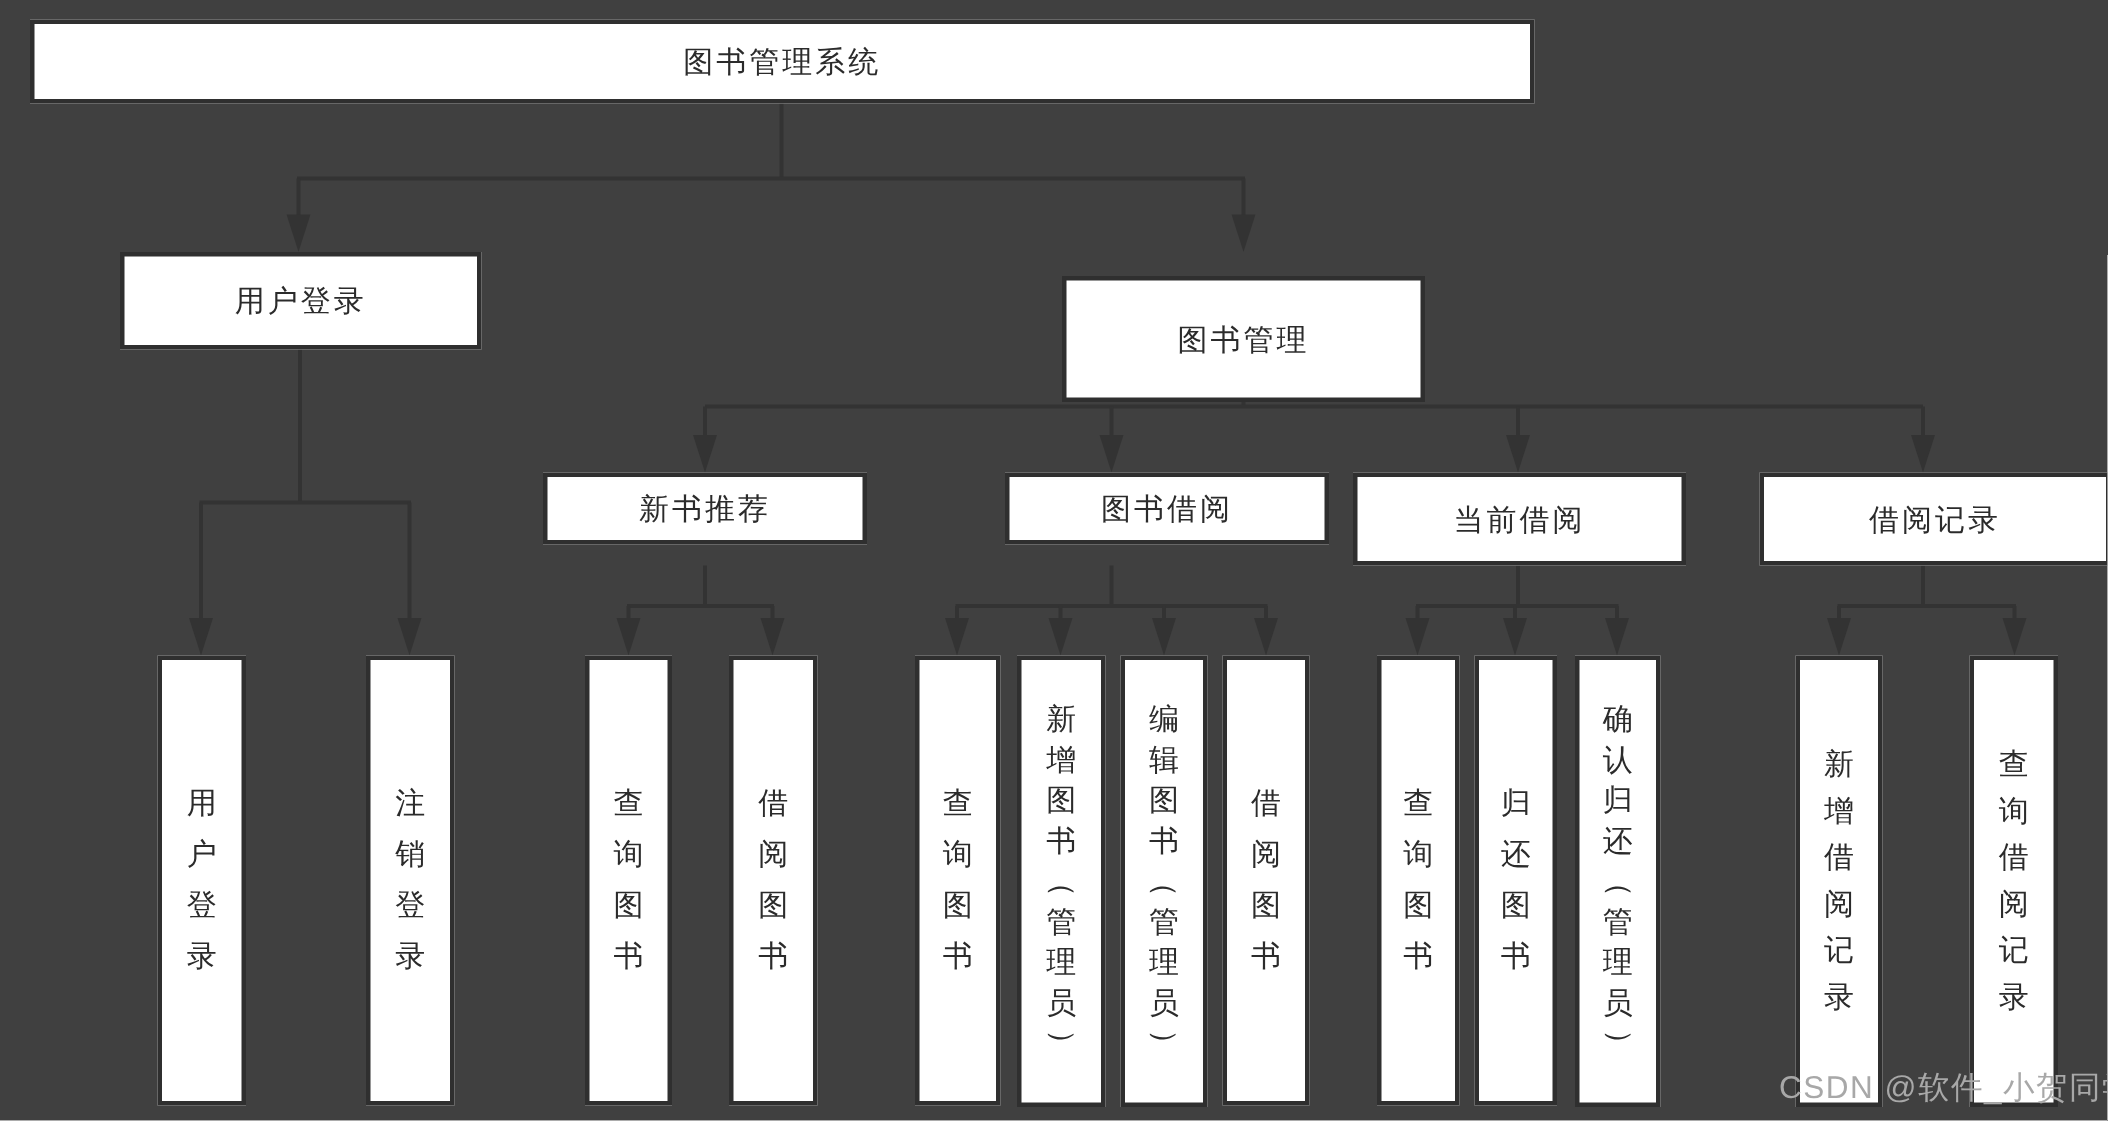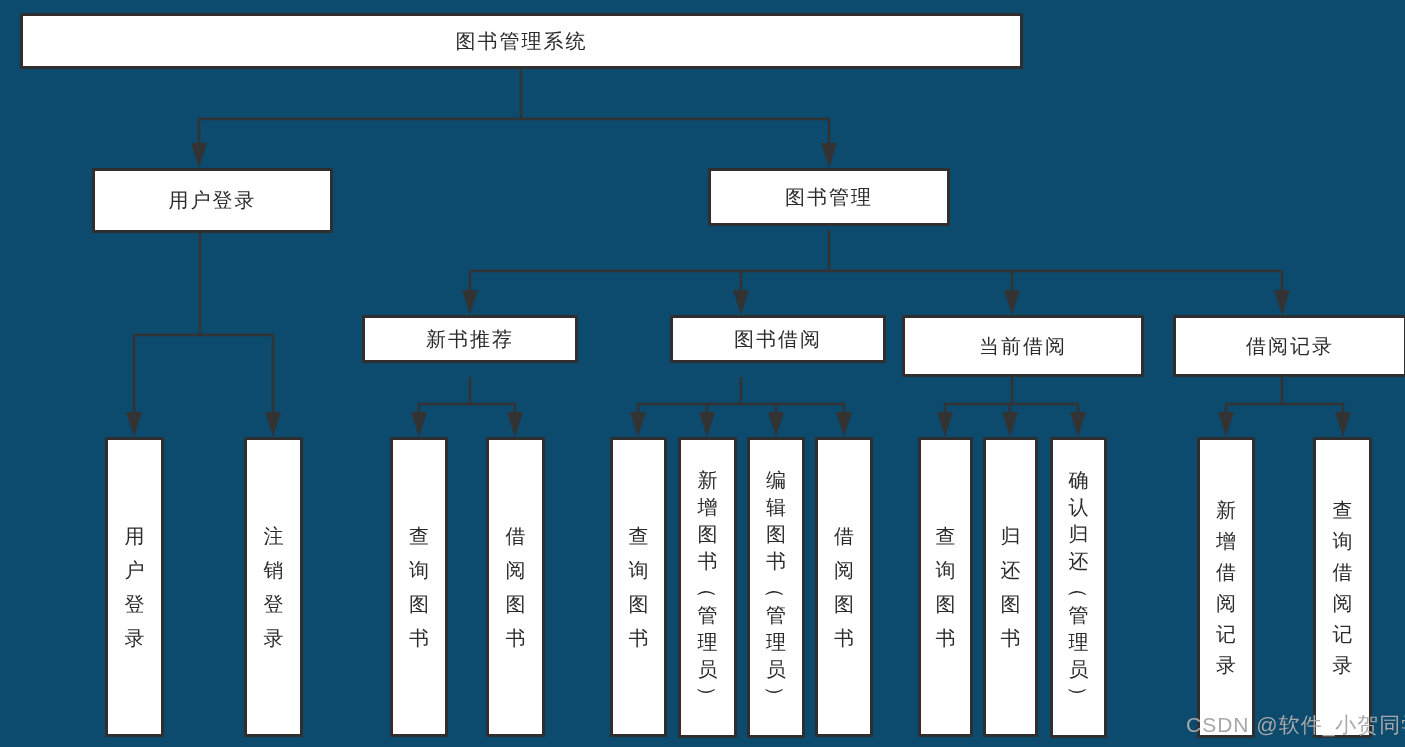--- a/index.html
+++ b/index.html
@@ -5,21 +5,21 @@
   :root{
     --line-color:#333333;
     --box-border:#2f2f2f;
     --text-color:#2b2b2b;
     --watermark-color:#a8a8a8;
   }
   html,body{margin:0;padding:0;background:#ffffff;}
   .canvas{
     position:relative;
     width:1405px;height:747px;
-    background:#0c4a6e;
+    background:#404040;
     overflow:hidden;
     font-family:"Liberation Sans","DejaVu Sans",sans-serif;
   }
   svg.wires{position:absolute;left:0;top:0;z-index:1;}
   svg.wires line{stroke:var(--line-color);stroke-width:2.6;}
   svg.wires polygon{fill:var(--line-color);stroke:none;}
   .node{
     position:absolute;
     box-sizing:border-box;
     border:3px solid var(--box-border);
@@ -124,26 +124,26 @@
       <line x1="1225" y1="404" x2="1344" y2="404"></line>
       <line x1="1226" y1="404" x2="1226" y2="415"></line>
       <polygon points="1218,412 1234,412 1226,437"></polygon>
       <line x1="1343" y1="404" x2="1343" y2="415"></line>
       <polygon points="1335,412 1351,412 1343,437"></polygon>
     </g>
   </svg>
 
   <div class="node" style="left:20px;top:13px;width:1003px;height:56px;">图书管理系统</div>
 
-  <div class="node" style="left:80px;top:168px;width:241px;height:65px;margin-left:12px;">用户登录</div>
-  <div class="node" style="left:708px;top:168px;width:242px;height:58px;">图书管理</div>
+  <div class="node" style="left:80px;top:168px;width:241px;height:65px;">用户登录</div>
+  <div class="node" style="left:708px;top:184px;width:242px;height:84px;">图书管理</div>
 
   <div class="node" style="left:362px;top:315px;width:216px;height:48px;">新书推荐</div>
   <div class="node" style="left:670px;top:315px;width:216px;height:48px;">图书借阅</div>
-  <div class="node" style="left:902px;top:315px;width:242px;height:62px;">当前借阅</div>
+  <div class="node" style="left:902px;top:315px;width:222px;height:62px;">当前借阅</div>
   <div class="node" style="left:1173px;top:315px;width:234px;height:62px;">借阅记录</div>
 
   <div class="node vnode" style="left: 105px; top: 437px; width: 59px; height: 300px; gap: 14px;">
       <span class="vchar">用</span>
       <span class="vchar">户</span>
       <span class="vchar">登</span>
       <span class="vchar">录</span>
     </div>
   <div class="node vnode" style="left: 244px; top: 437px; width: 59px; height: 300px; gap: 14px;">
       <span class="vchar">注</span>

